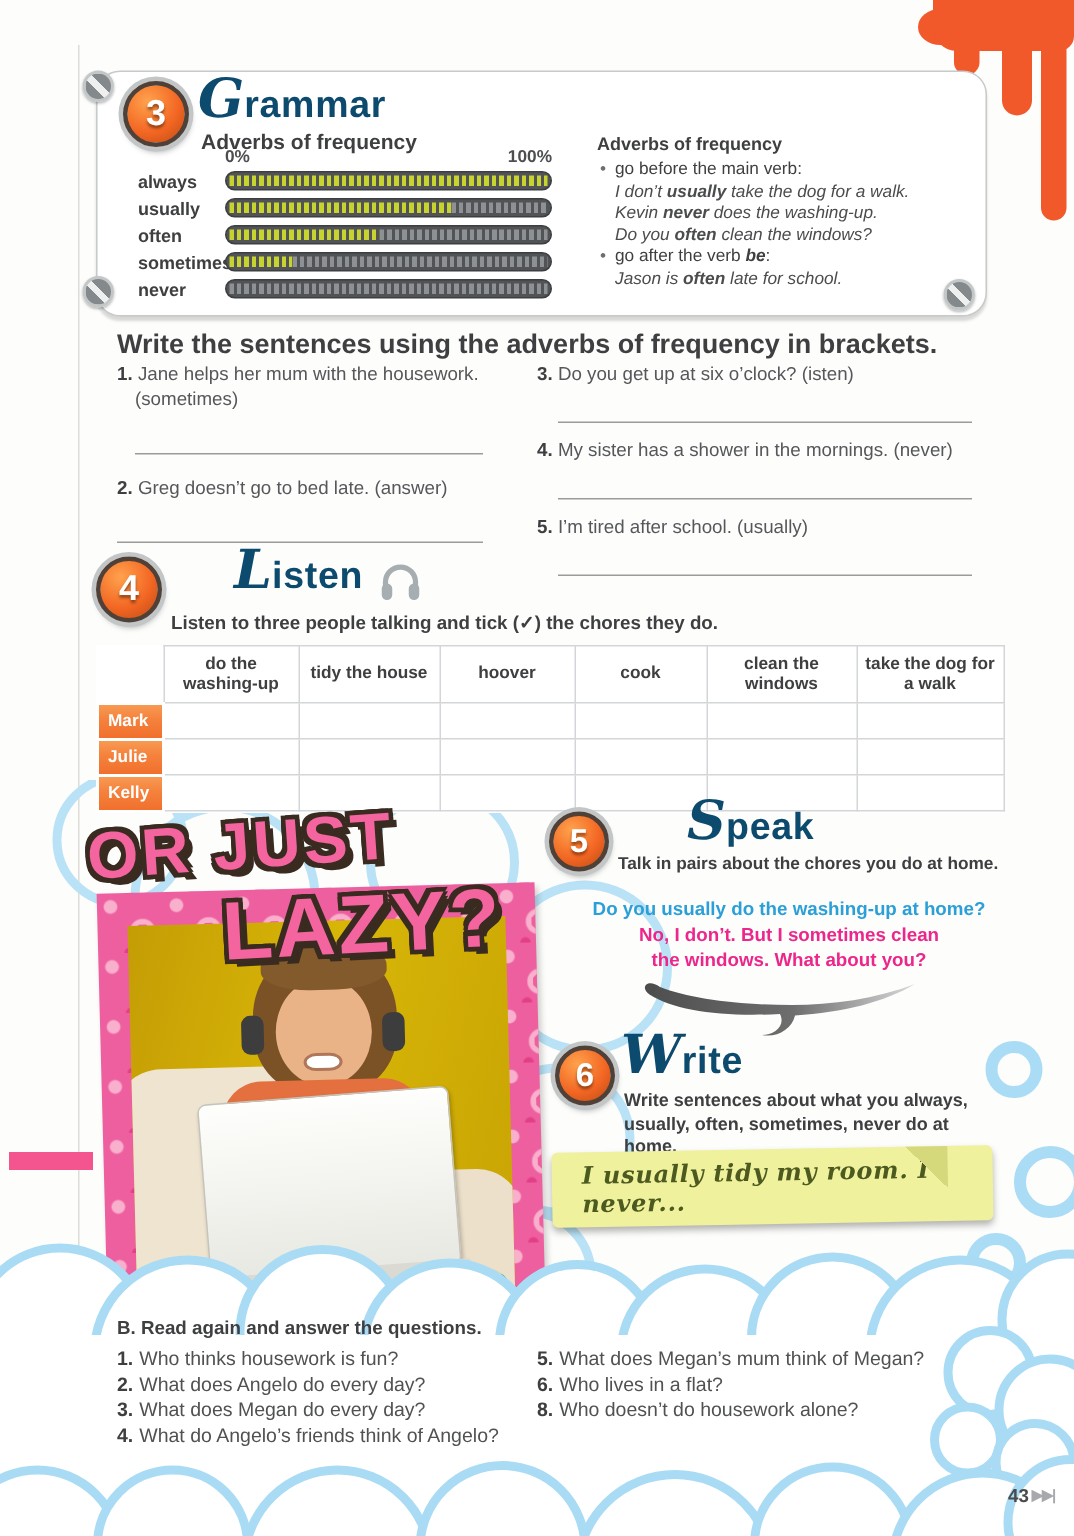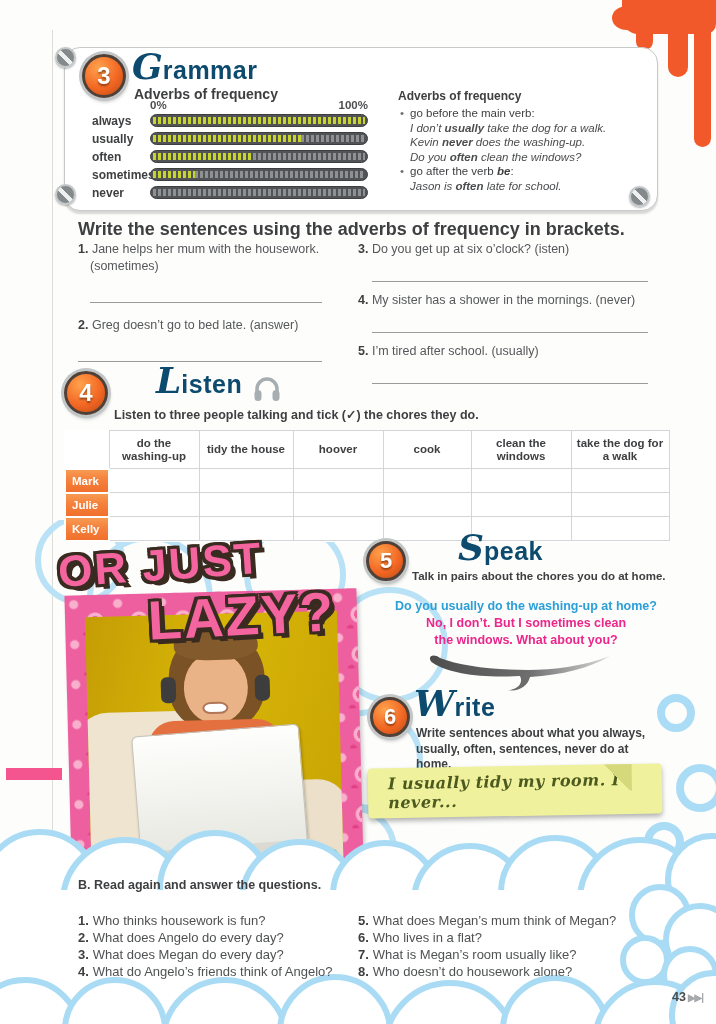--- a/index.html
+++ b/index.html
@@ -136,21 +136,21 @@
   .sticky { left:368px; top:766px; width:294px; height:50px; background:#eff19c;
     border-radius:4px; transform:rotate(-1deg); box-shadow:0 3px 5px rgba(0,0,0,.3);
     z-index:5; display:flex; align-items:center; padding-left:20px; }
   .sticky-text { font-family:"DejaVu Serif", serif; font-style:italic; font-weight:bold;
     font-size:16px; color:#4c5a1f; letter-spacing:.5px; }
   .sticky-fold { position:absolute; right:30px; top:0; width:28px; height:28px;
     background:linear-gradient(225deg,#d5d97b 50%,transparent 50%); }
 
   
   .b-head { left:78px; top:878px; font-size:12.5px; font-weight:bold; color:#3e3f41; z-index:6; }
-  .q-col { z-index:6; font-size:13px; color:#4f5152; line-height:17px;margin-top:15px; }
+  .q-col { z-index:6; font-size:13px; color:#4f5152; line-height:17px; }
   .q-left  { left:78px; top:897px; width:276px; }
   .q-right { left:358px; top:897px; width:306px; }
   .q-col .num { font-weight:bold; color:#3e3f41; margin-right:4px; }
 
   .pink-bar { background:#f4558e; z-index:2; }
   .pink-bar-1 { left:6px; top:768px; width:56px; height:12px; }
   .pink-bar-2 { left:6px; top:936px; width:74px; height:12px; }
 
   .pagenum { left:672px; top:990px; z-index:8; font-size:12.5px; font-weight:bold; color:#4a4b4d;
     display:flex; align-items:center; gap:2px; }
@@ -423,38 +423,37 @@
     <path d="M16 8 C8 2 2 8 9 13 C26 24 58 28 96 26 C100 34 92 40 84 40 C94 42 104 36 106 27 C138 25 166 18 186 6 C160 16 130 20 104 20 C70 20 36 16 16 8 Z" fill="url(#tailg)"></path>
     <circle cx="10" cy="9" r="3" fill="#4d4d4d"></circle>
   </svg>
 
   <div class="abs badge badge-sm" style="left:370px;top:697px;">6</div>
   <div class="abs sec-title" style="left:414px;top:689px;">
     <span class="init">W</span><span class="rest">rite</span>
   </div>
   <div class="abs w-instr">
     <div>Write sentences about what you always,</div>
-    <div>usually, often, sentences, never do at home.</div>
+    <div>usually, often, sometimes, never do at home.</div>
   </div>
   <div class="abs sticky">
     <span class="sticky-text">I usually tidy my room. I never...</span>
     <div class="sticky-fold"></div>
   </div>
 
   <div class="abs b-head">B. Read again and answer the questions.</div>
   <div class="abs q-col q-left">
     <div><span class="num">1.</span><span>Who thinks housework is fun?</span></div>
     <div><span class="num">2.</span><span>What does Angelo do every day?</span></div>
     <div><span class="num">3.</span><span>What does Megan do every day?</span></div>
     <div><span class="num">4.</span><span>What do Angelo’s friends think of Angelo?</span></div>
   </div>
   <div class="abs q-col q-right">
     <div><span class="num">5.</span><span>What does Megan’s mum think of Megan?</span></div>
     <div><span class="num">6.</span><span>Who lives in a flat?</span></div>
-    <div><span class="num">7.</span><span>What is Megan’s room usually like?</span></div>
     <div><span class="num">8.</span><span>Who doesn’t do housework alone?</span></div>
   </div>
 
   <div class="abs pink-bar pink-bar-1"></div>
   <div class="abs pink-bar pink-bar-2"></div>
 
   <div class="abs pagenum">
     <span>43</span>
     <span class="pager-icon">▶▶|</span>
   </div>

